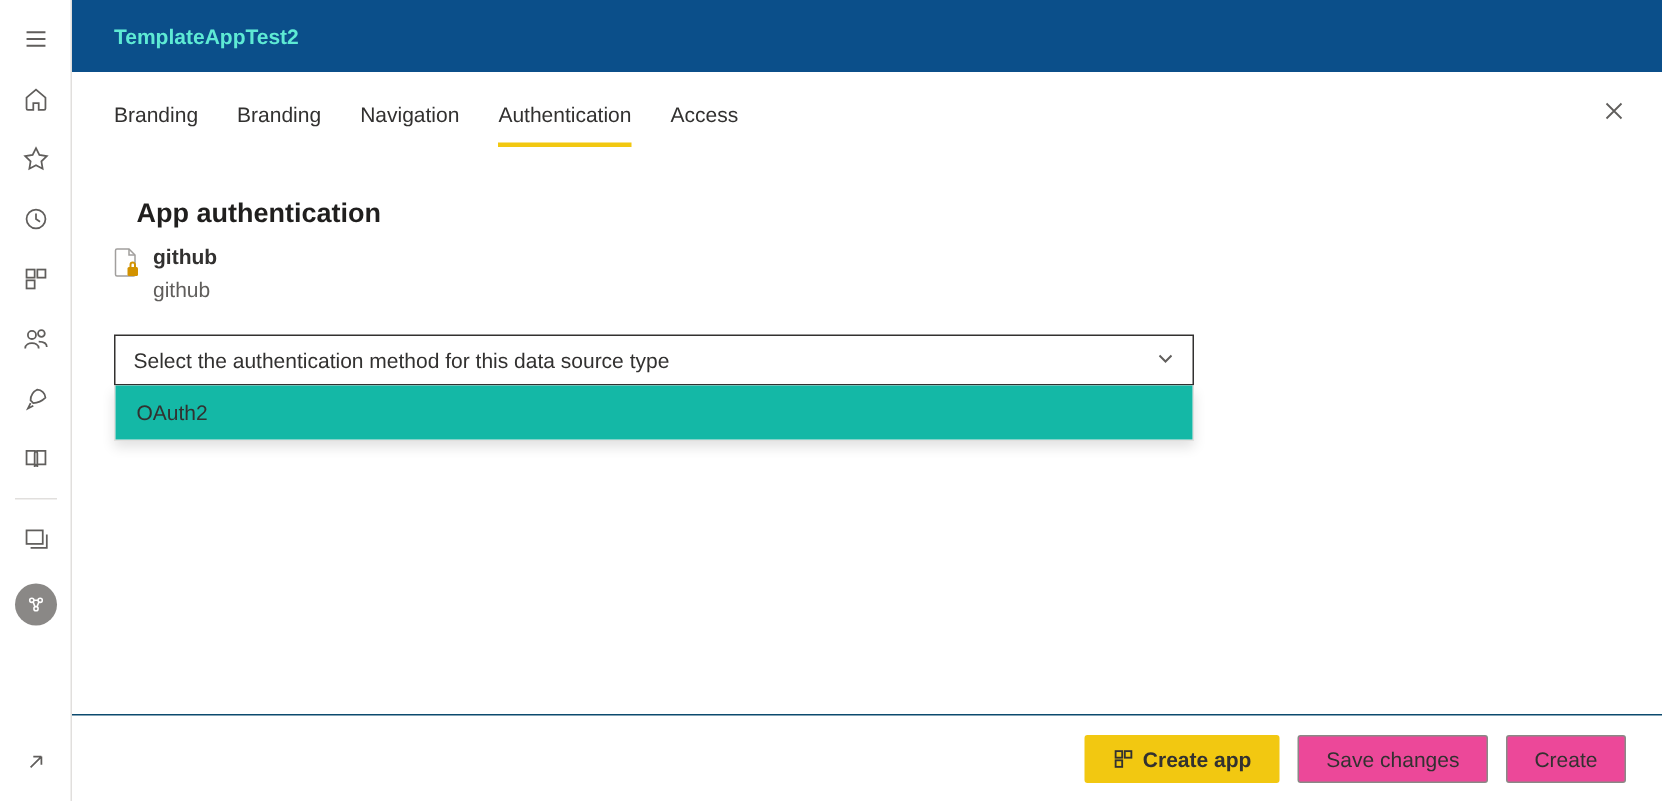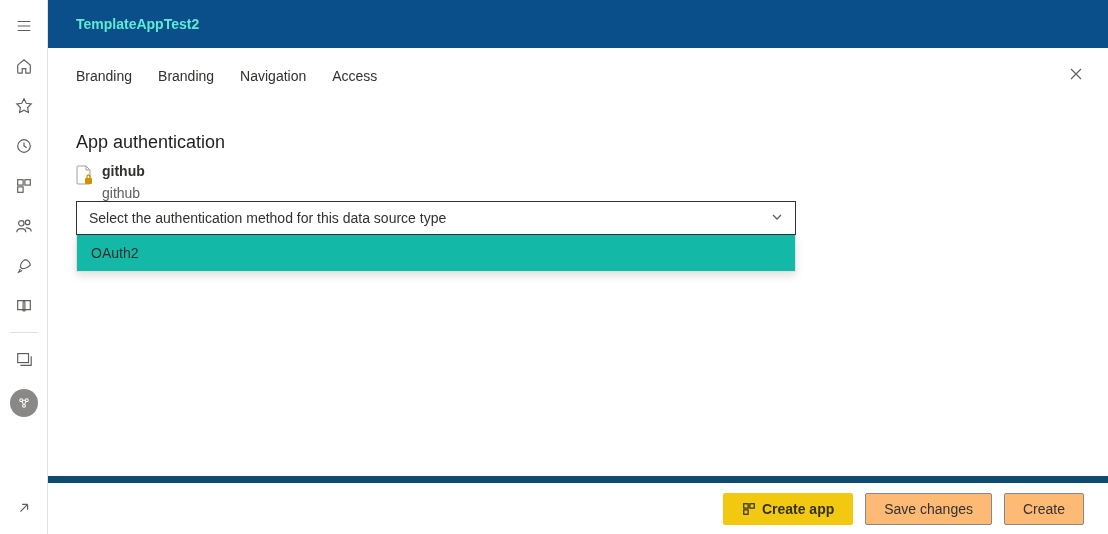--- a/index.html
+++ b/index.html
@@ -90,33 +90,35 @@
       color: #605e5c;
     }
     .close-x svg { width: 16px; height: 16px; stroke: currentColor; stroke-width: 1.2; fill: none;}
     .content {
       padding: 30px 28px 0 28px;
       flex: 1;
       overflow: auto;
     }
     .section-title {
       font-size: 18px;
-      font-weight: 400;
+      font-weight: 700;
       margin-bottom: 10px;
       color: #201f1e;
+      margin-left: 15px;
     }
     .section-desc {
       color: #323130;
       max-width: 730px;
       line-height: 1.45;
       margin-bottom: 34px;
     }
     .ds-row {
       display: flex;
       align-items: flex-start;
+      margin-bottom: 22px;
     }
     .ds-icon {
       width: 16px; height: 20px;
       margin-right: 10px;
       margin-top: 2px;
       position: relative;
     }
     .ds-icon svg { width: 16px; height: 20px; }
     .ds-name { font-weight: 600; color: #323130; }
     .ds-sub { color: #605e5c; margin-top: 6px; }
@@ -144,39 +146,39 @@
       border-top: none;
       background: #fff;
       box-shadow: 0 4px 8px rgba(0,0,0,0.12);
     }
     .dropdown-option {
       padding: 10px 14px;
       background: #14b8a6;
       cursor: pointer;
     }
     .footer {
-      border-top: 7px solid #0c4a6e;
+      border-top: 1px solid #0c4a6e;
       height: 58px;
       display: flex;
       align-items: center;
       justify-content: flex-end;
       padding: 0 24px;
       gap: 12px;
     }
     .btn {
       height: 32px;
       padding: 0 18px;
       display: inline-flex;
       align-items: center;
       justify-content: center;
       border-radius: 2px;
       cursor: pointer;
       font-size: 14px;
       border: 1px solid #8a8886;
-      background: #fdba74;
+      background: #ec4899;
       color: #323130;
       gap: 6px;
     }
     .btn.primary {
       background: #f2c811;
       border-color: #f2c811;
       font-weight: 600;
     }
     .btn svg { width: 14px; height: 14px; stroke: currentColor; fill:none; stroke-width:1.4;}
   </style>
@@ -258,20 +260,21 @@
 
 <div class="main">
   <div class="header">
     <span>TemplateAppTest2</span>
   </div>
 
   <div class="tabs-row">
     <div class="tab">Branding</div>
     <div class="tab">Branding</div>
     <div class="tab">Navigation</div>
+    <div class="tab active">Authentication</div>
     <div class="tab">Access</div>
     <div class="close-x">
       <svg viewBox="0 0 16 16">
           <path d="M3 3l10 10M13 3L3 13"></path>
         </svg>
     </div>
   </div>
 
   <div class="content">
     <div class="section-title">App authentication</div>

